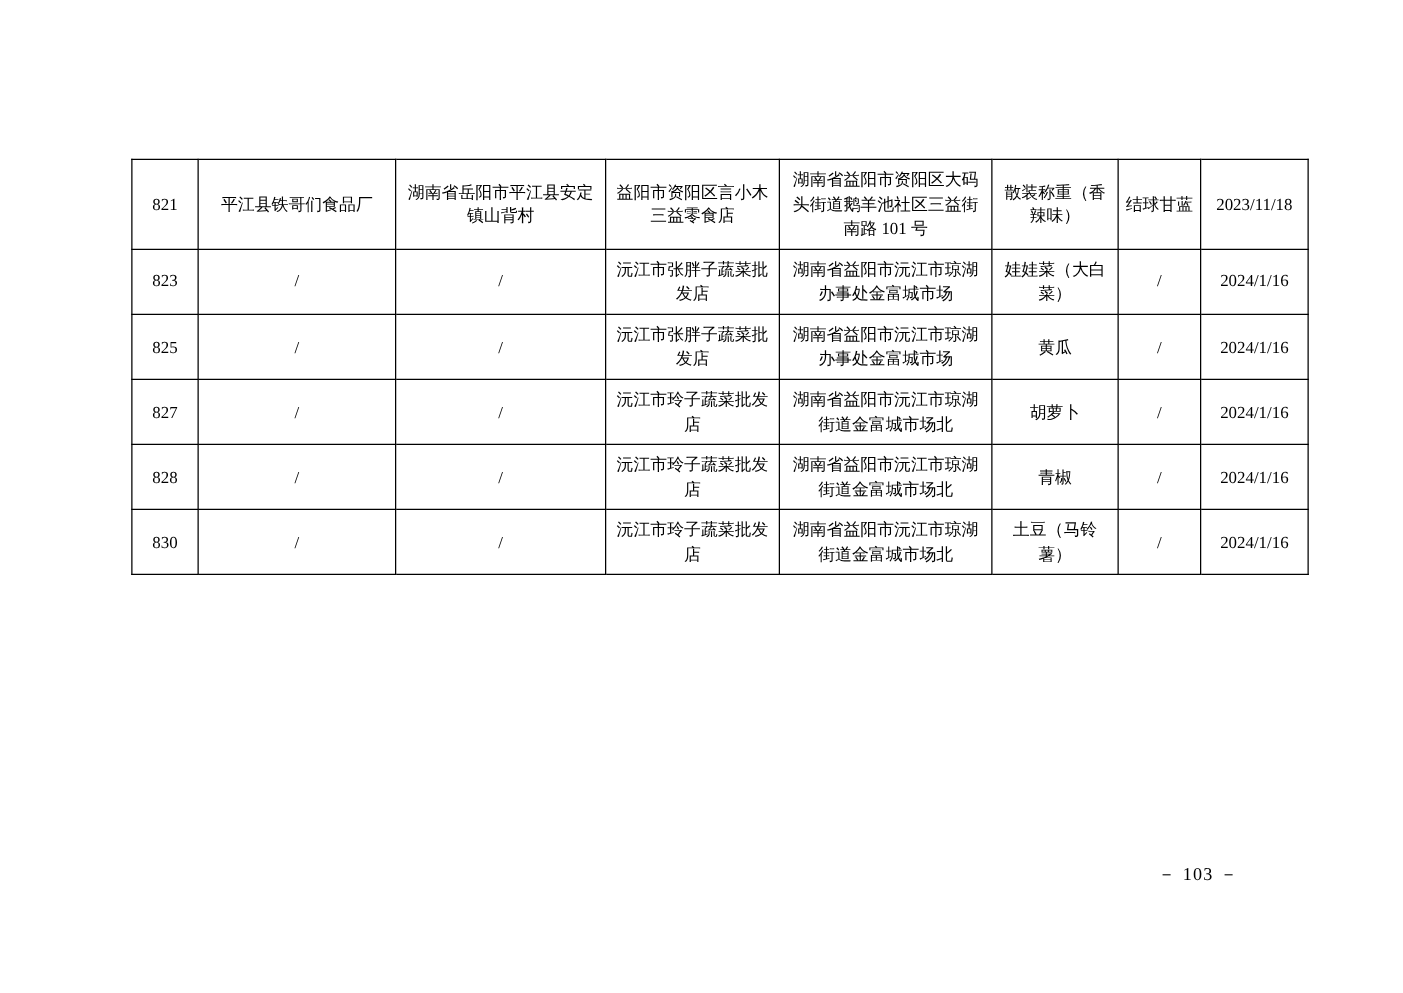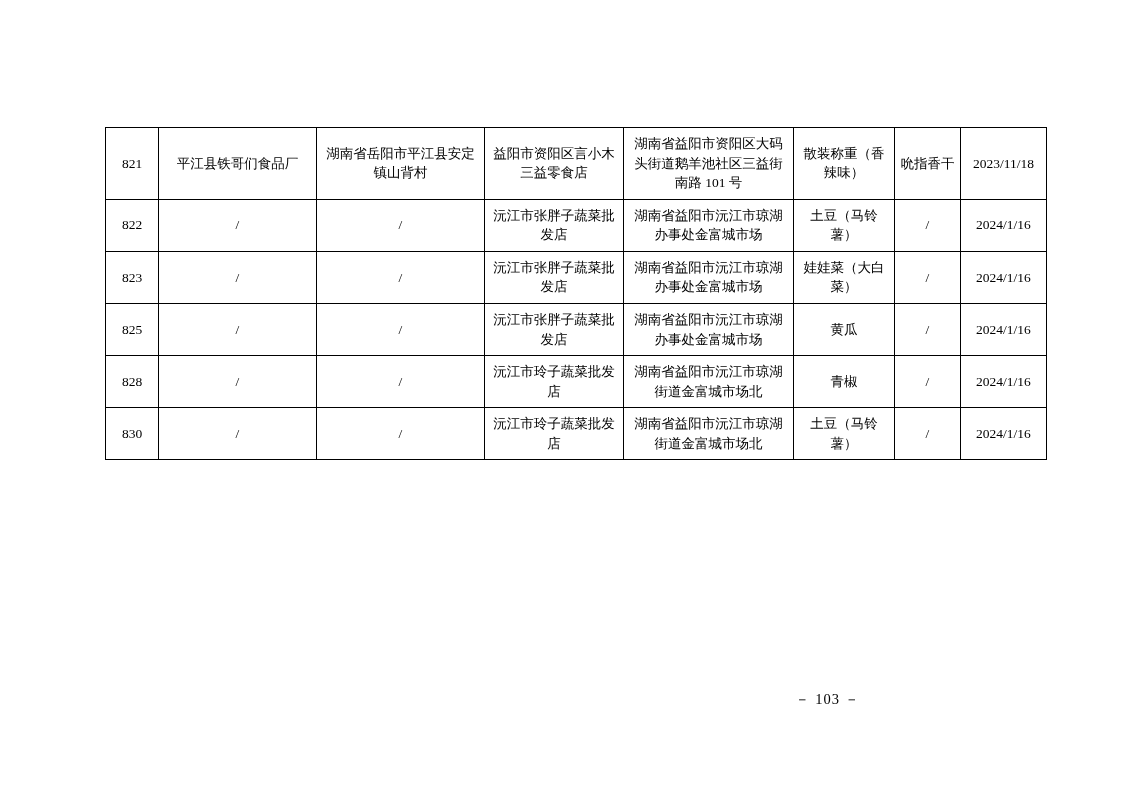--- a/index.html
+++ b/index.html
@@ -55,20 +55,21 @@
 
   .cell-num { font-size: 13.5px; }
   .cell-slash { font-size: 14px; }
   .cell-date { font-size: 13px; }
 
   .footer {
     position: absolute;
     left: 0;
     top: 690px;
     width: 1122px;
+    text-align: center;
     font-size: 14.5px;
     letter-spacing: 1px;
   }
   .footer .pg {
     display: inline-block;
     margin-left: 795px;
   }
 </style>
 </head>
 <body>
@@ -88,50 +89,50 @@
           <col class="c7">
       </colgroup>
       <tbody id="table-body">
           <tr>
             <td class="cell-num">821</td>
             <td>平江县铁哥们食品厂</td>
             <td>湖南省岳阳市平江县安定镇山背村</td>
             <td>益阳市资阳区言小木三益零食店</td>
             <td>湖南省益阳市资阳区大码头街道鹅羊池社区三益街南路 101 号</td>
             <td>散装称重（香辣味）</td>
-            <td class="cell-slash">吮指香干</td>
+            <td class="cell-slash">结球甘蓝</td>
             <td class="cell-date">2023/11/18</td>
-          </tr>
-          <tr>
-            <td class="cell-num">822</td>
-            <td>/</td>
-            <td>/</td>
-            <td>沅江市张胖子蔬菜批发店</td>
-            <td>湖南省益阳市沅江市琼湖办事处金富城市场</td>
-            <td>土豆（马铃薯）</td>
-            <td class="cell-slash">/</td>
-            <td class="cell-date">2024/1/16</td>
           </tr>
           <tr>
             <td class="cell-num">823</td>
             <td>/</td>
             <td>/</td>
             <td>沅江市张胖子蔬菜批发店</td>
             <td>湖南省益阳市沅江市琼湖办事处金富城市场</td>
             <td>娃娃菜（大白菜）</td>
             <td class="cell-slash">/</td>
             <td class="cell-date">2024/1/16</td>
           </tr>
           <tr>
             <td class="cell-num">825</td>
             <td>/</td>
             <td>/</td>
             <td>沅江市张胖子蔬菜批发店</td>
             <td>湖南省益阳市沅江市琼湖办事处金富城市场</td>
             <td>黄瓜</td>
+            <td class="cell-slash">/</td>
+            <td class="cell-date">2024/1/16</td>
+          </tr>
+          <tr>
+            <td class="cell-num">827</td>
+            <td>/</td>
+            <td>/</td>
+            <td>沅江市玲子蔬菜批发店</td>
+            <td>湖南省益阳市沅江市琼湖街道金富城市场北</td>
+            <td>胡萝卜</td>
             <td class="cell-slash">/</td>
             <td class="cell-date">2024/1/16</td>
           </tr>
           <tr>
             <td class="cell-num">828</td>
             <td>/</td>
             <td>/</td>
             <td>沅江市玲子蔬菜批发店</td>
             <td>湖南省益阳市沅江市琼湖街道金富城市场北</td>
             <td>青椒</td>

